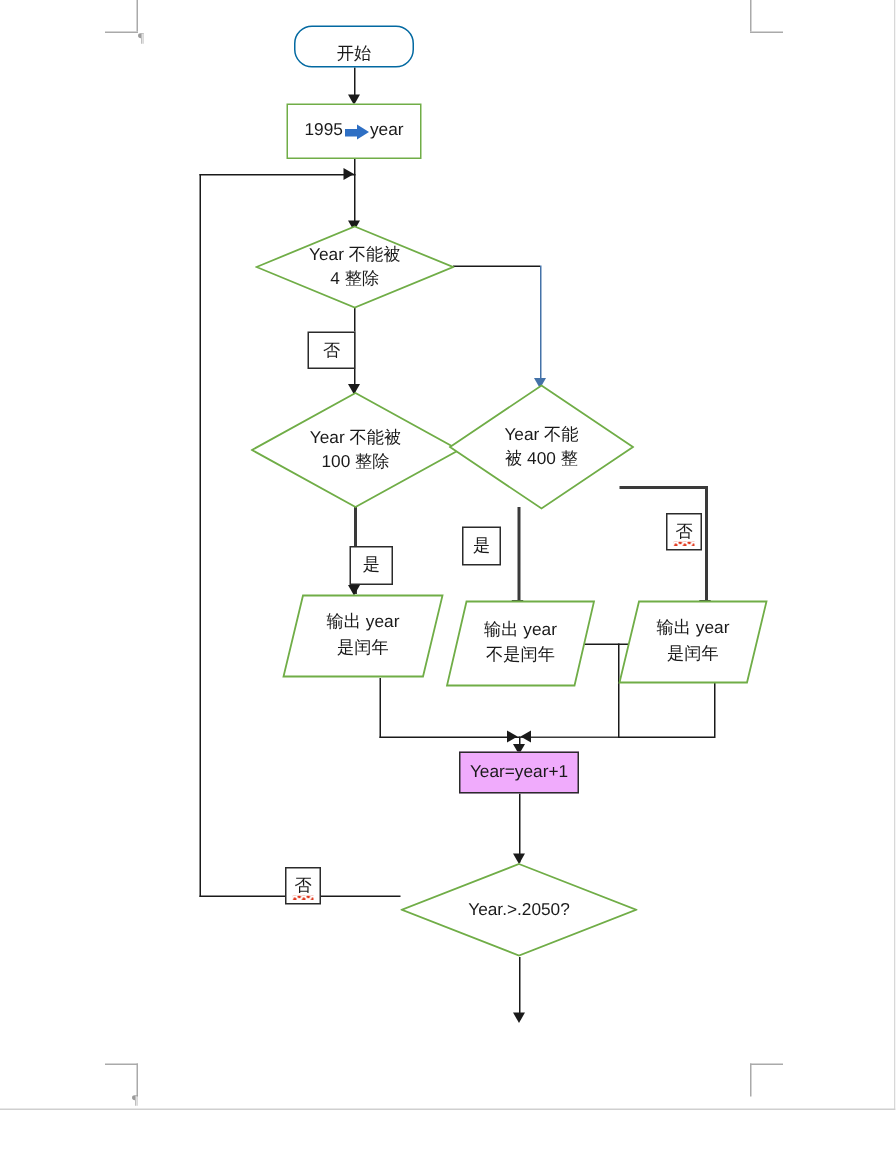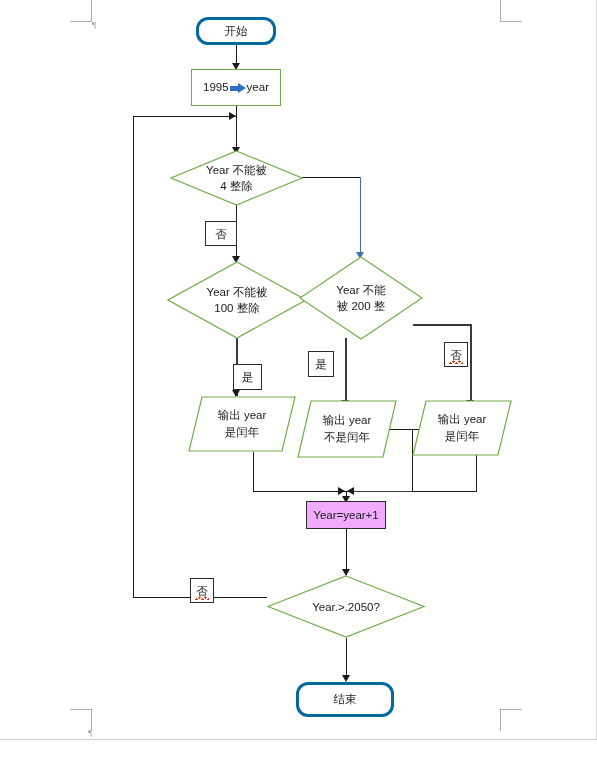--- a/index.html
+++ b/index.html
@@ -19,21 +19,21 @@
   .crop i{position:absolute;background:#aaaaaa;display:block;}
   .crop .h{height:1px;}
   .crop .v{width:1px;}
 
   
   .pilcrow{position:absolute;font-size:9px;color:#9b9b9b;line-height:9px;font-family:"Liberation Serif","DejaVu Serif",serif;}
 
   
   .shape{position:absolute;box-sizing:border-box;display:flex;align-items:center;justify-content:center;text-align:center;}
   .shape .txt{font-size:11.5px;line-height:15px;color:#1a1a1a;white-space:pre-line;}
-  .terminator{border:3px solid #0369a1;border-radius:12px;background:#ffffff;}
+  .terminator{border:1px solid #0369a1;border-radius:12px;background:#ffffff;align-items:flex-end;}
   .process{border:1px solid #70ad47;background:#ffffff;}
   .process-dark{border:1px solid #2b2b2b;background:#f0abfc;}
 
   .diamond{position:absolute;}
   .diamond svg{position:absolute;left:0;top:0;}
   .diamond .txt{position:absolute;left:0;top:0;width:100%;height:100%;display:flex;
                 align-items:center;justify-content:center;text-align:center;
                 font-size:11.5px;line-height:16px;color:#1a1a1a;white-space:pre-line;}
 
   .para{position:absolute;}
@@ -179,21 +179,21 @@
     </svg>
     <span class="txt">Year 不能被
 100 整除</span>
   </div>
 
   <div class="diamond" style="left:299px;top:256px;width:124px;height:84px;">
     <svg width="124" height="84" viewBox="0 0 124 84">
       <polygon points="62,1 123,42 62,83 1,42" fill="#ffffff" stroke="#70ad47" stroke-width="1.2"></polygon>
     </svg>
     <span class="txt">Year 不能
-被 200 整</span>
+被 400 整</span>
   </div>
 
   <div class="para" style="left:188px;top:396px;width:108px;height:56px;">
     <svg width="108" height="56" viewBox="0 0 108 56">
       <polygon points="14,1 107,1 94,55 1,55" fill="#ffffff" stroke="#70ad47" stroke-width="1.2"></polygon>
     </svg>
     <span class="txt">输出 year
 是闰年</span>
   </div>
 
@@ -217,23 +217,20 @@
     <span class="txt" style="font-family:'Liberation Sans',sans-serif;">Year=year+1</span>
   </div>
 
   <div class="diamond" style="left:267px;top:575px;width:158px;height:63px;">
     <svg width="158" height="63" viewBox="0 0 158 63">
       <polygon points="79,1 157,31.5 79,62 1,31.5" fill="#ffffff" stroke="#70ad47" stroke-width="1.2"></polygon>
     </svg>
     <span class="txt">Year.&gt;.2050?</span>
   </div>
 
-  <div class="shape terminator" style="left:296px;top:682px;width:98px;height:35px;">
-    <span class="txt">结束</span>
-  </div>
 
   <div class="lbl" style="left:205px;top:221px;width:32px;height:25px;">
     <span>否</span>
   </div>
 
   <div class="lbl" style="left:233px;top:364px;width:29px;height:26px;">
     <span>是</span>
   </div>
 
   <div class="lbl" style="left:308px;top:351px;width:26px;height:26px;">

